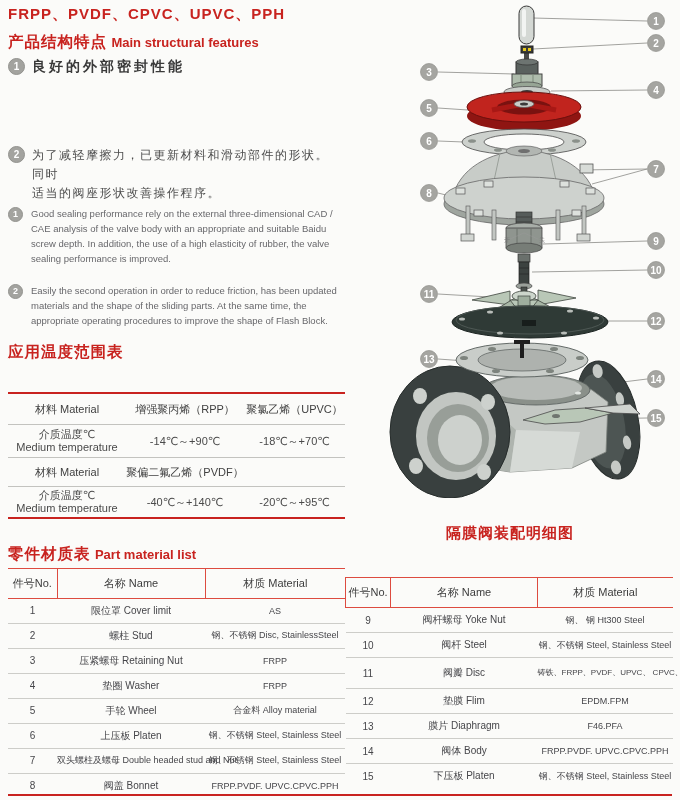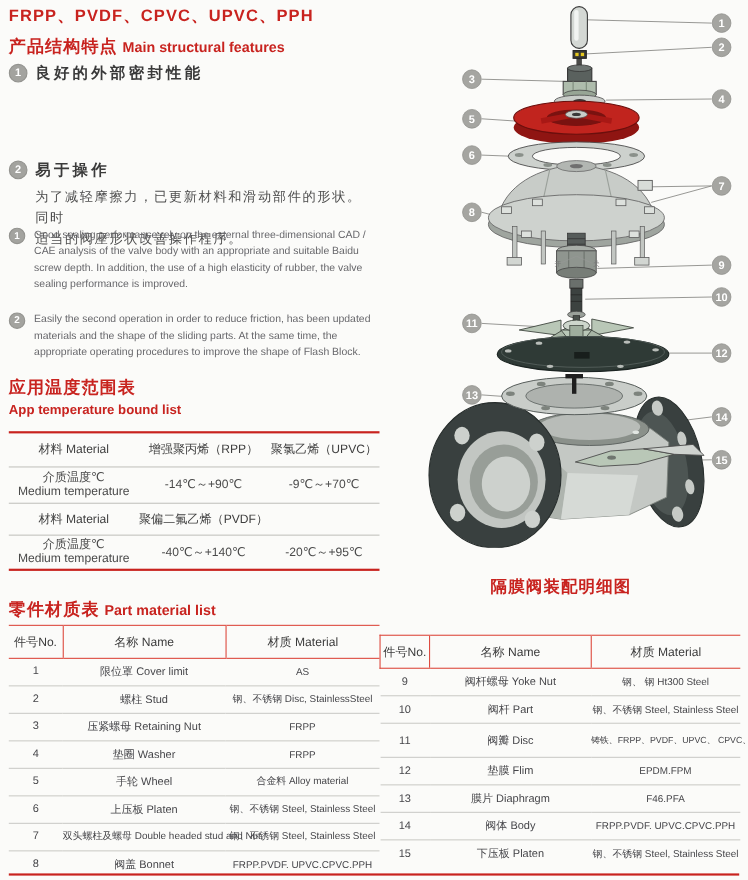--- a/index.html
+++ b/index.html
@@ -59,52 +59,50 @@
 <div class="abs feature" style="top:58px;">
   <div class="badge">1</div>
   <div>
     <div class="feature-title">良好的外部密封性能</div>
   </div>
 </div>
 
 <div class="abs feature" style="top:146px;">
   <div class="badge">2</div>
   <div>
-    <div class="feature-title">易于操作</div>
     <div class="feature-body">为了减轻摩擦力，已更新材料和滑动部件的形状。同时
 适当的阀座形状改善操作程序。</div>
   </div>
 </div>
 
 <div class="abs note" style="top:206px;">
   <div class="badge">1</div>
   <div class="note-text">Good sealing performance rely on the external three-dimensional CAD / CAE analysis of the valve body with an appropriate and suitable Baidu screw depth. In addition, the use of a high elasticity of rubber, the valve sealing performance is improved.</div>
 </div>
 
 <div class="abs note" style="top:283px;">
   <div class="badge">2</div>
   <div class="note-text">Easily the second operation in order to reduce friction, has been updated materials and the shape of the sliding parts. At the same time, the appropriate operating procedures to improve the shape of Flash Block.</div>
 </div>
 
 <div class="abs" style="left:8px;top:342px;">
   <span class="sec-zh">应用温度范围表</span>
-  <span class="sec-en-sub">App temperature bound list</span>
 </div>
 
 <div class="abs temp-table">
   <div class="temp-row tr1">
     <div class="temp-cell hd">材料 Material</div>
     <div class="temp-cell hd">增强聚丙烯（RPP）</div>
     <div class="temp-cell hd">聚氯乙烯（UPVC）</div>
   </div>
   <div class="temp-row tr2">
     <div class="temp-cell">介质温度℃
 Medium temperature</div>
     <div class="temp-cell">-14℃～+90℃</div>
-    <div class="temp-cell">-9℃～+70℃</div>
+    <div class="temp-cell">-18℃～+70℃</div>
   </div>
   <div class="temp-row tr3">
     <div class="temp-cell hd">材料 Material</div>
     <div class="temp-cell hd">聚偏二氟乙烯（PVDF）</div>
   </div>
   <div class="temp-row tr4">
     <div class="temp-cell">介质温度℃
 Medium temperature</div>
     <div class="temp-cell">-40℃～+140℃</div>
     <div class="temp-cell">-20℃～+95℃</div>
@@ -441,21 +439,21 @@
       <th class="vline">名称 Name</th>
       <th class="vline">材质 Material</th>
     </tr>
     <tr>
           <td class="no">9</td>
           <td class="nm">阀杆螺母 Yoke Nut</td>
           <td class="mt">钢、 钢 Ht300 Steel</td>
         </tr>
     <tr>
           <td class="no">10</td>
-          <td class="nm">阀杆 Part</td>
+          <td class="nm">阀杆 Steel</td>
           <td class="mt">钢、不锈钢 Steel, Stainless Steel</td>
         </tr>
     <tr>
           <td class="no">11</td>
           <td class="nm">阀瓣 Disc</td>
           <td class="mt two">铸铁、FRPP、PVDF、UPVC、
 CPVC、PPH、 Steel, Stainless C.l.FRP</td>
         </tr>
     <tr>
           <td class="no">12</td>

